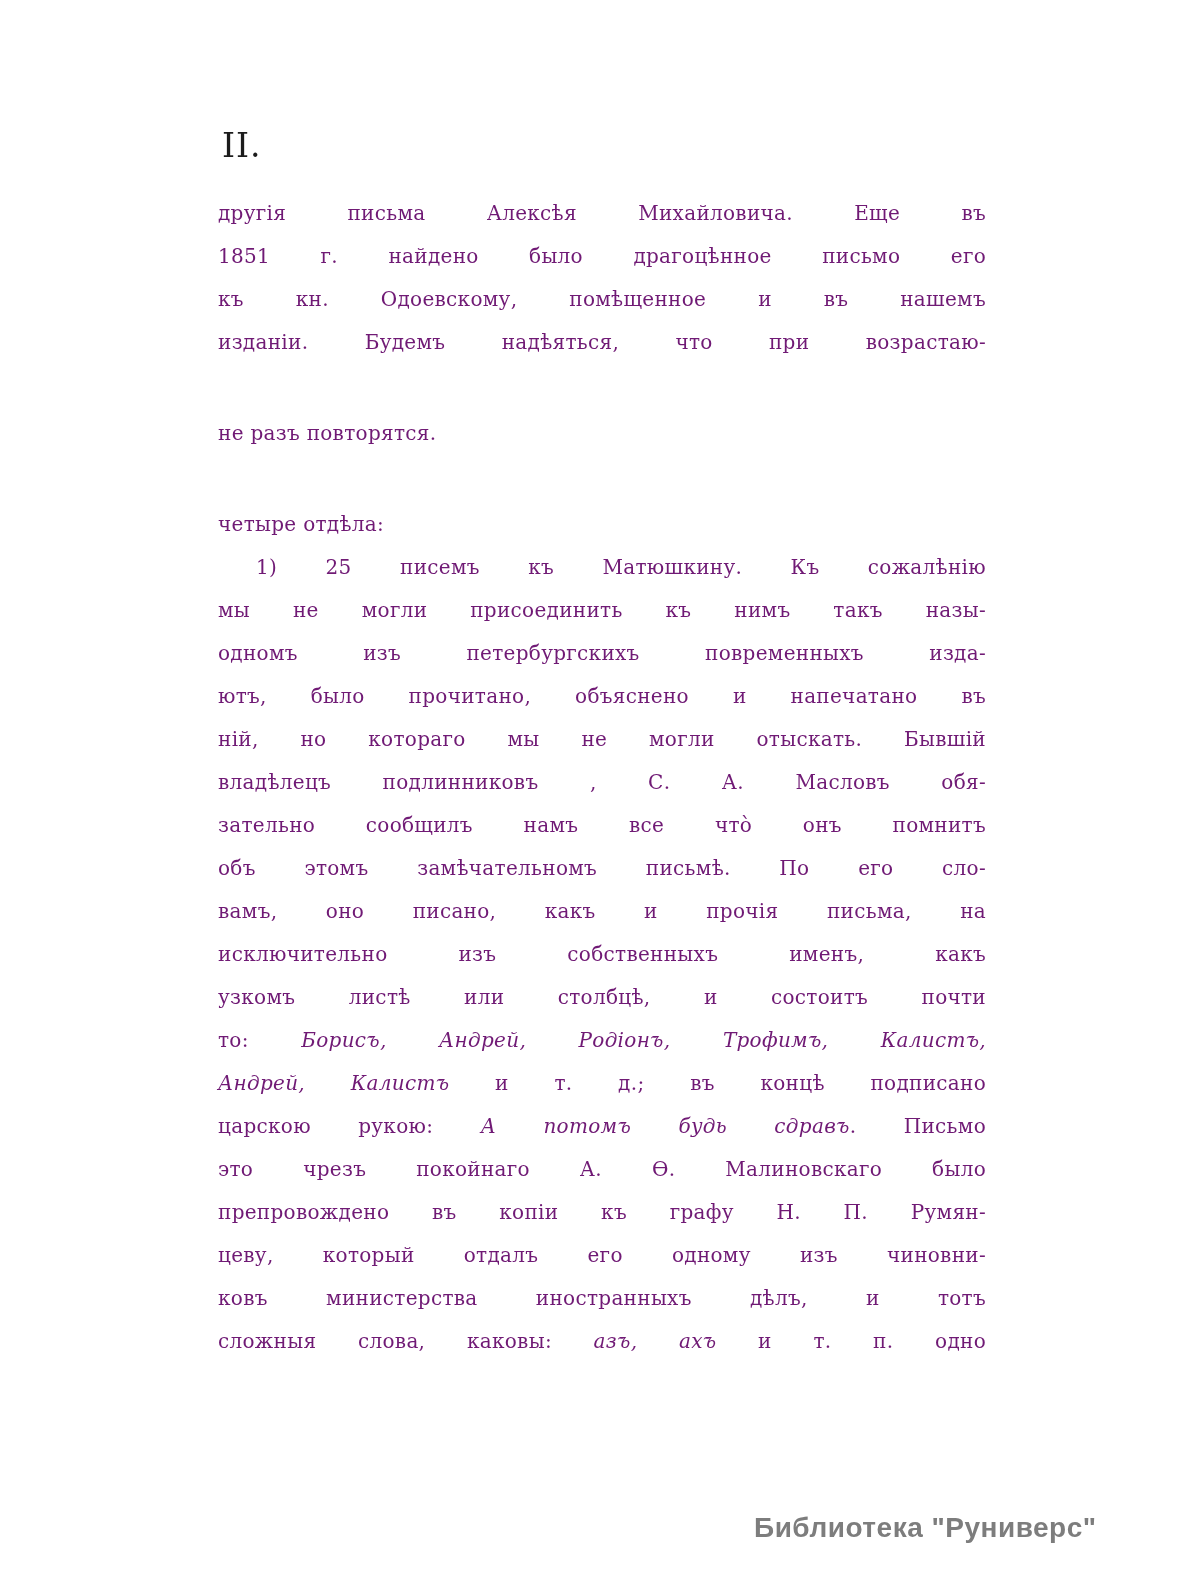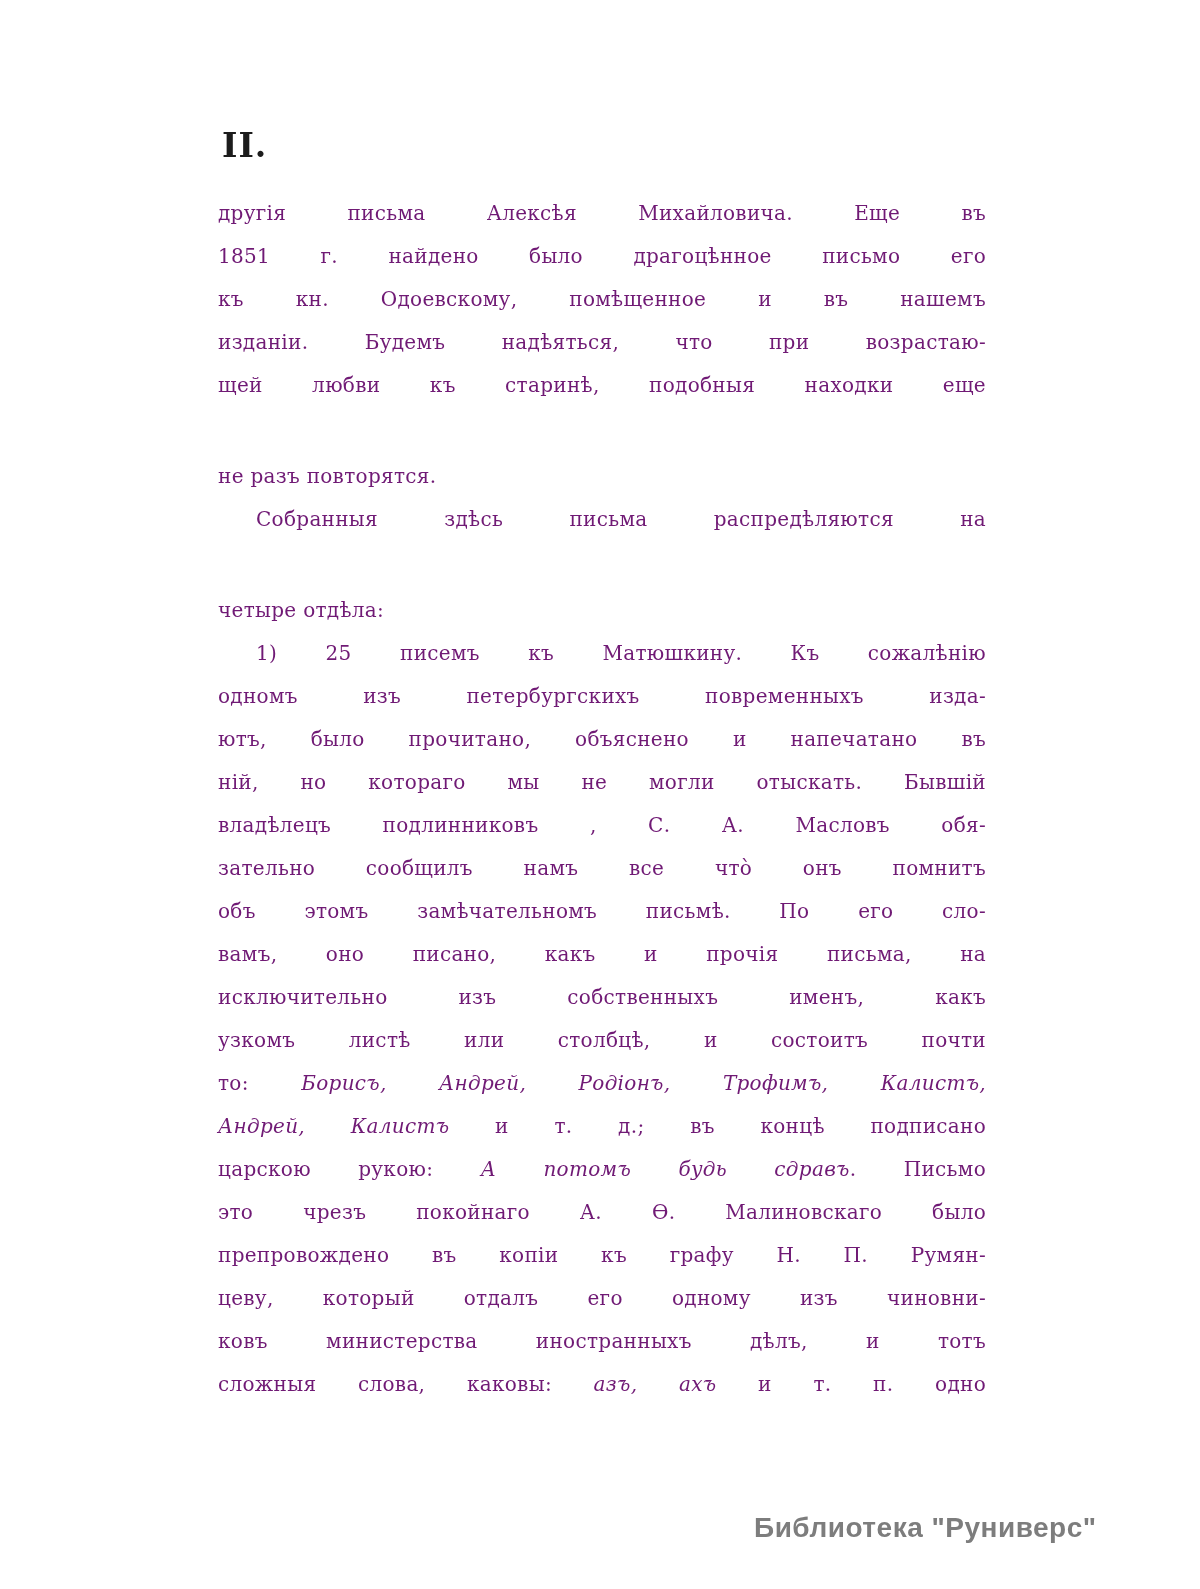--- a/index.html
+++ b/index.html
@@ -13,21 +13,21 @@
     height: 1589px;
     background: #ffffff;
     overflow: hidden;
     font-family: "DejaVu Serif", "Liberation Serif", serif;
   }
   .section-header {
     position: absolute;
     left: 222px;
     top: 126px;
     font-size: 33px;
-    font-weight: bold;
+    font-weight: normal;
     color: #1c1c1c;
     letter-spacing: 1px;
   }
   .body-text {
     position: absolute;
     left: 218px;
     top: 192px;
     width: 768px;
     font-size: 20px;
     line-height: 43px;
@@ -65,25 +65,24 @@
 <body>
 
 <div class="page">
   <div class="section-header">II.</div>
 
   <div class="body-text">
       <div class="line"><span>другія письма Алексѣя Михайловича. Еще въ</span></div>
       <div class="line"><span>1851 г. найдено было драгоцѣнное письмо его</span></div>
       <div class="line"><span>къ кн. Одоевскому, помѣщенное и въ нашемъ</span></div>
       <div class="line"><span>изданіи. Будемъ надѣяться, что при возрастаю-</span></div>
-      <div class="line"><span>щей любви къ старинѣ, подобныя находки еще</span></div>
       <div class="line end"><span>не разъ повторятся.</span></div>
-      <div class="line indent"><span>Собранныя здѣсь письма  распредѣляются на</span></div>
       <div class="line end"><span>четыре отдѣла:</span></div>
       <div class="line indent"><span>1) 25 писемъ къ Матюшкину. Къ сожалѣнію</span></div>
+      <div class="line"><span>мы не могли присоединить къ нимъ такъ назы-</span></div>
       <div class="line"><span>одномъ изъ петербургскихъ повременныхъ изда-</span></div>
       <div class="line"><span>ютъ, было прочитано, объяснено и напечатано въ</span></div>
       <div class="line"><span>ній, но котораго мы не могли отыскать. Бывшій</span></div>
       <div class="line"><span>владѣлецъ подлинниковъ , С. А. Масловъ обя-</span></div>
       <div class="line"><span>зательно сообщилъ намъ все что̀ онъ помнитъ</span></div>
       <div class="line"><span>объ этомъ замѣчательномъ письмѣ. По его сло-</span></div>
       <div class="line"><span>вамъ, оно писано, какъ и прочія письма, на</span></div>
       <div class="line"><span>исключительно изъ собственныхъ именъ, какъ</span></div>
       <div class="line"><span>узкомъ листѣ или столбцѣ, и состоитъ почти</span></div>
       <div class="line"><span>то: </span><span class="it">Борисъ, Андрей, Родіонъ, Трофимъ, Калистъ,</span></div>

